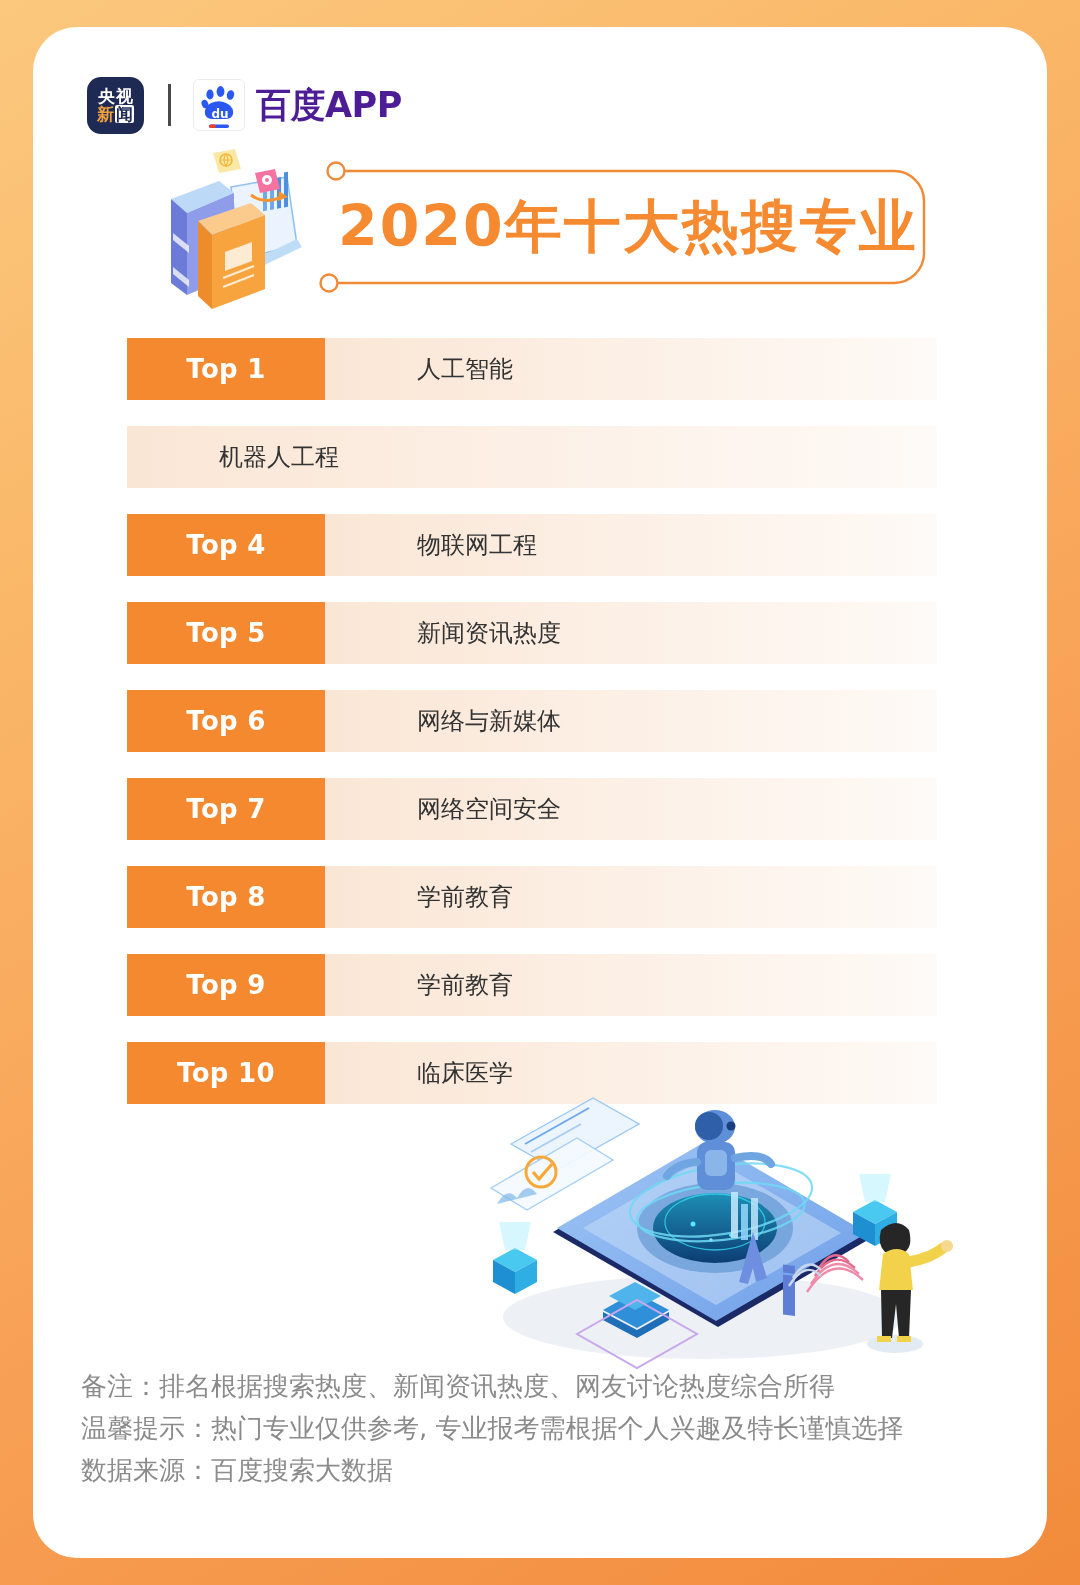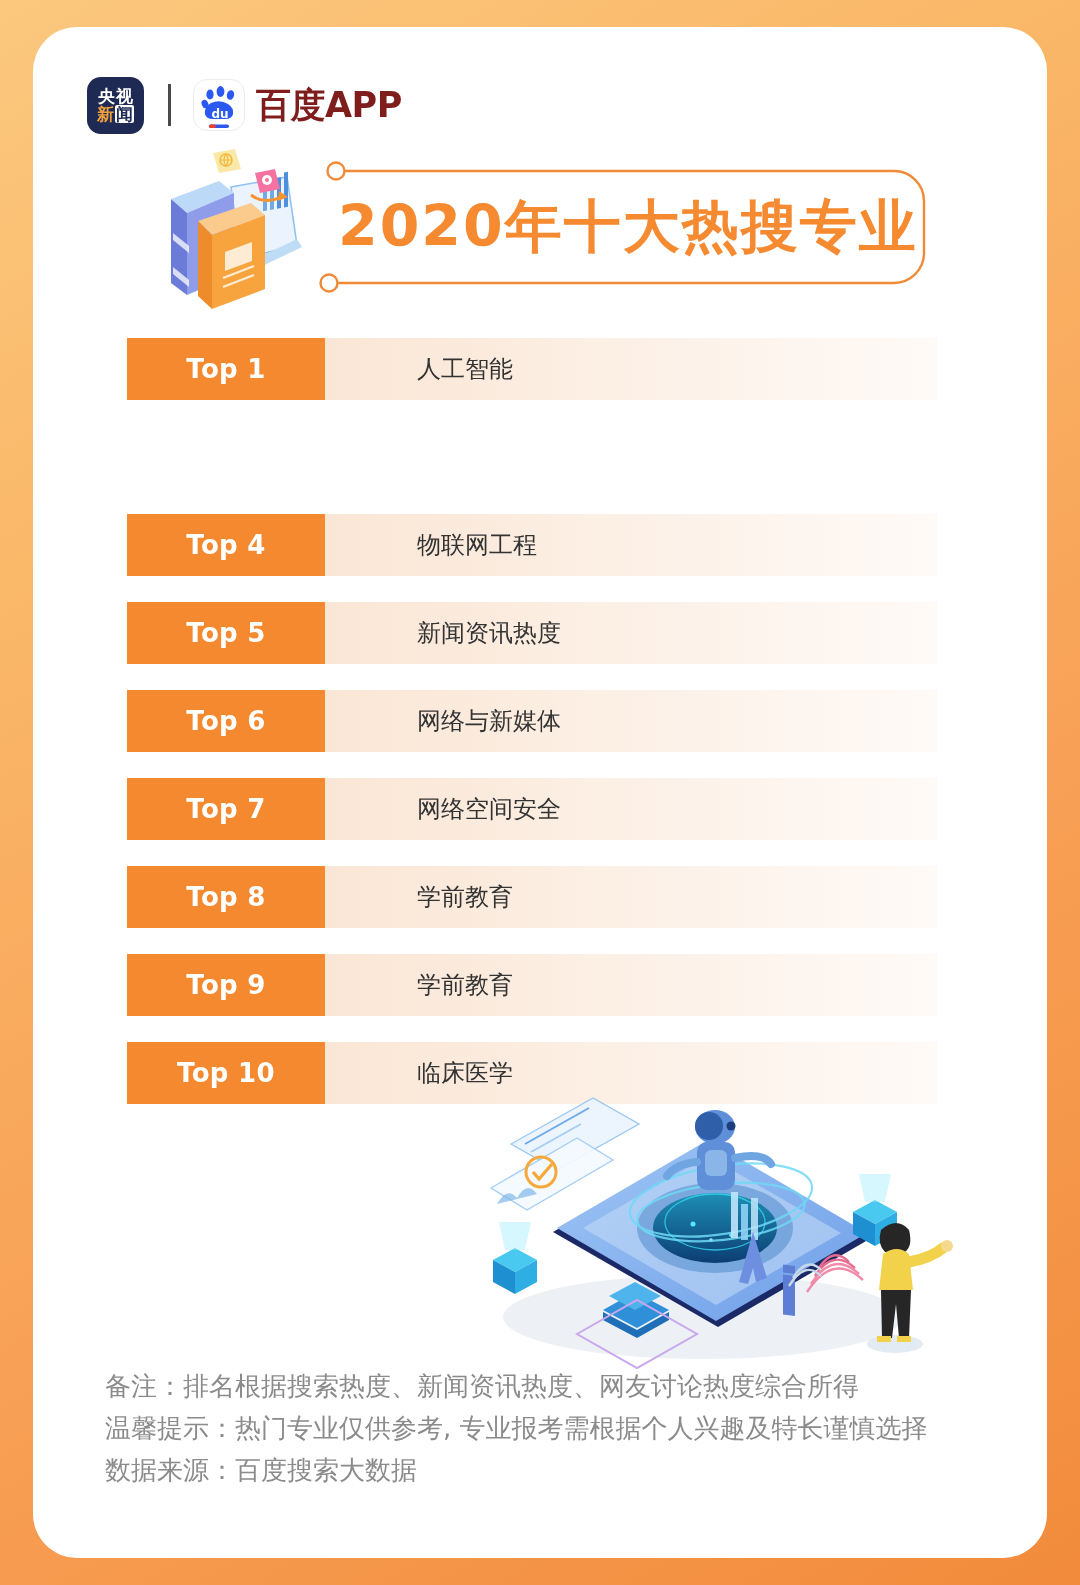--- a/index.html
+++ b/index.html
@@ -49,26 +49,26 @@
     padding:0 1px; border-radius:2px;
   }
 
   .logo-divider {
     width:3px; height:42px; background:#4A4A4A;
     margin:0 22px 0 24px;
   }
 
   .baidu-wrap { display:flex; align-items:center; gap:11px; }
   .baidu-mark {
-    width:52px; height:52px; border-radius:14px;
+    width:52px; height:52px; border-radius:6px;
     background:#ffffff; border:1px solid #ECECEC;
     position:relative;
   }
   .baidu-text {
-    font-size:35px; font-weight:bold; color:#7f1d1d;
+    font-size:35px; font-weight:bold; color:#4c1d95;
     letter-spacing:-0.5px; font-family:"DejaVu Sans",sans-serif;
   }
 
   
   #title-block { position:absolute; left:0; top:112px; width:1080px; height:180px; }
 
   #book-illus { position:absolute; left:118px; top:8px; width:170px; height:165px; }
 
   #title-frame {
     position:absolute; left:265px; top:18px;
@@ -110,21 +110,21 @@
   }
 
   
   #ai-illus {
     position:absolute; left:420px; top:1045px;
     width:500px; height:300px;
   }
 
   
   #notes {
-    position:absolute; left:72px; top:1338px;
+    position:absolute; left:48px; top:1338px;
     width:900px;
   }
   .note-line {
     font-size:26px; color:#8B8B8B;
     line-height:1.62;
     font-family:"DejaVu Sans",sans-serif;
     white-space:nowrap;
   }
 </style>
 </head>
@@ -222,20 +222,21 @@
 
     <div id="title-text">2020年十大热搜专业</div>
   </div>
 
   <div id="rank-list">
       <div class="rank-row">
         <div class="rank-badge">Top 1</div>
         <div class="rank-name">人工智能</div>
       </div>
       <div class="rank-row">
+        <div class="rank-name">机器人工程</div>
       </div>
       <div class="rank-row">
         <div class="rank-badge">Top 4</div>
         <div class="rank-name">物联网工程</div>
       </div>
       <div class="rank-row">
         <div class="rank-badge">Top 5</div>
         <div class="rank-name">新闻资讯热度</div>
       </div>
       <div class="rank-row">

